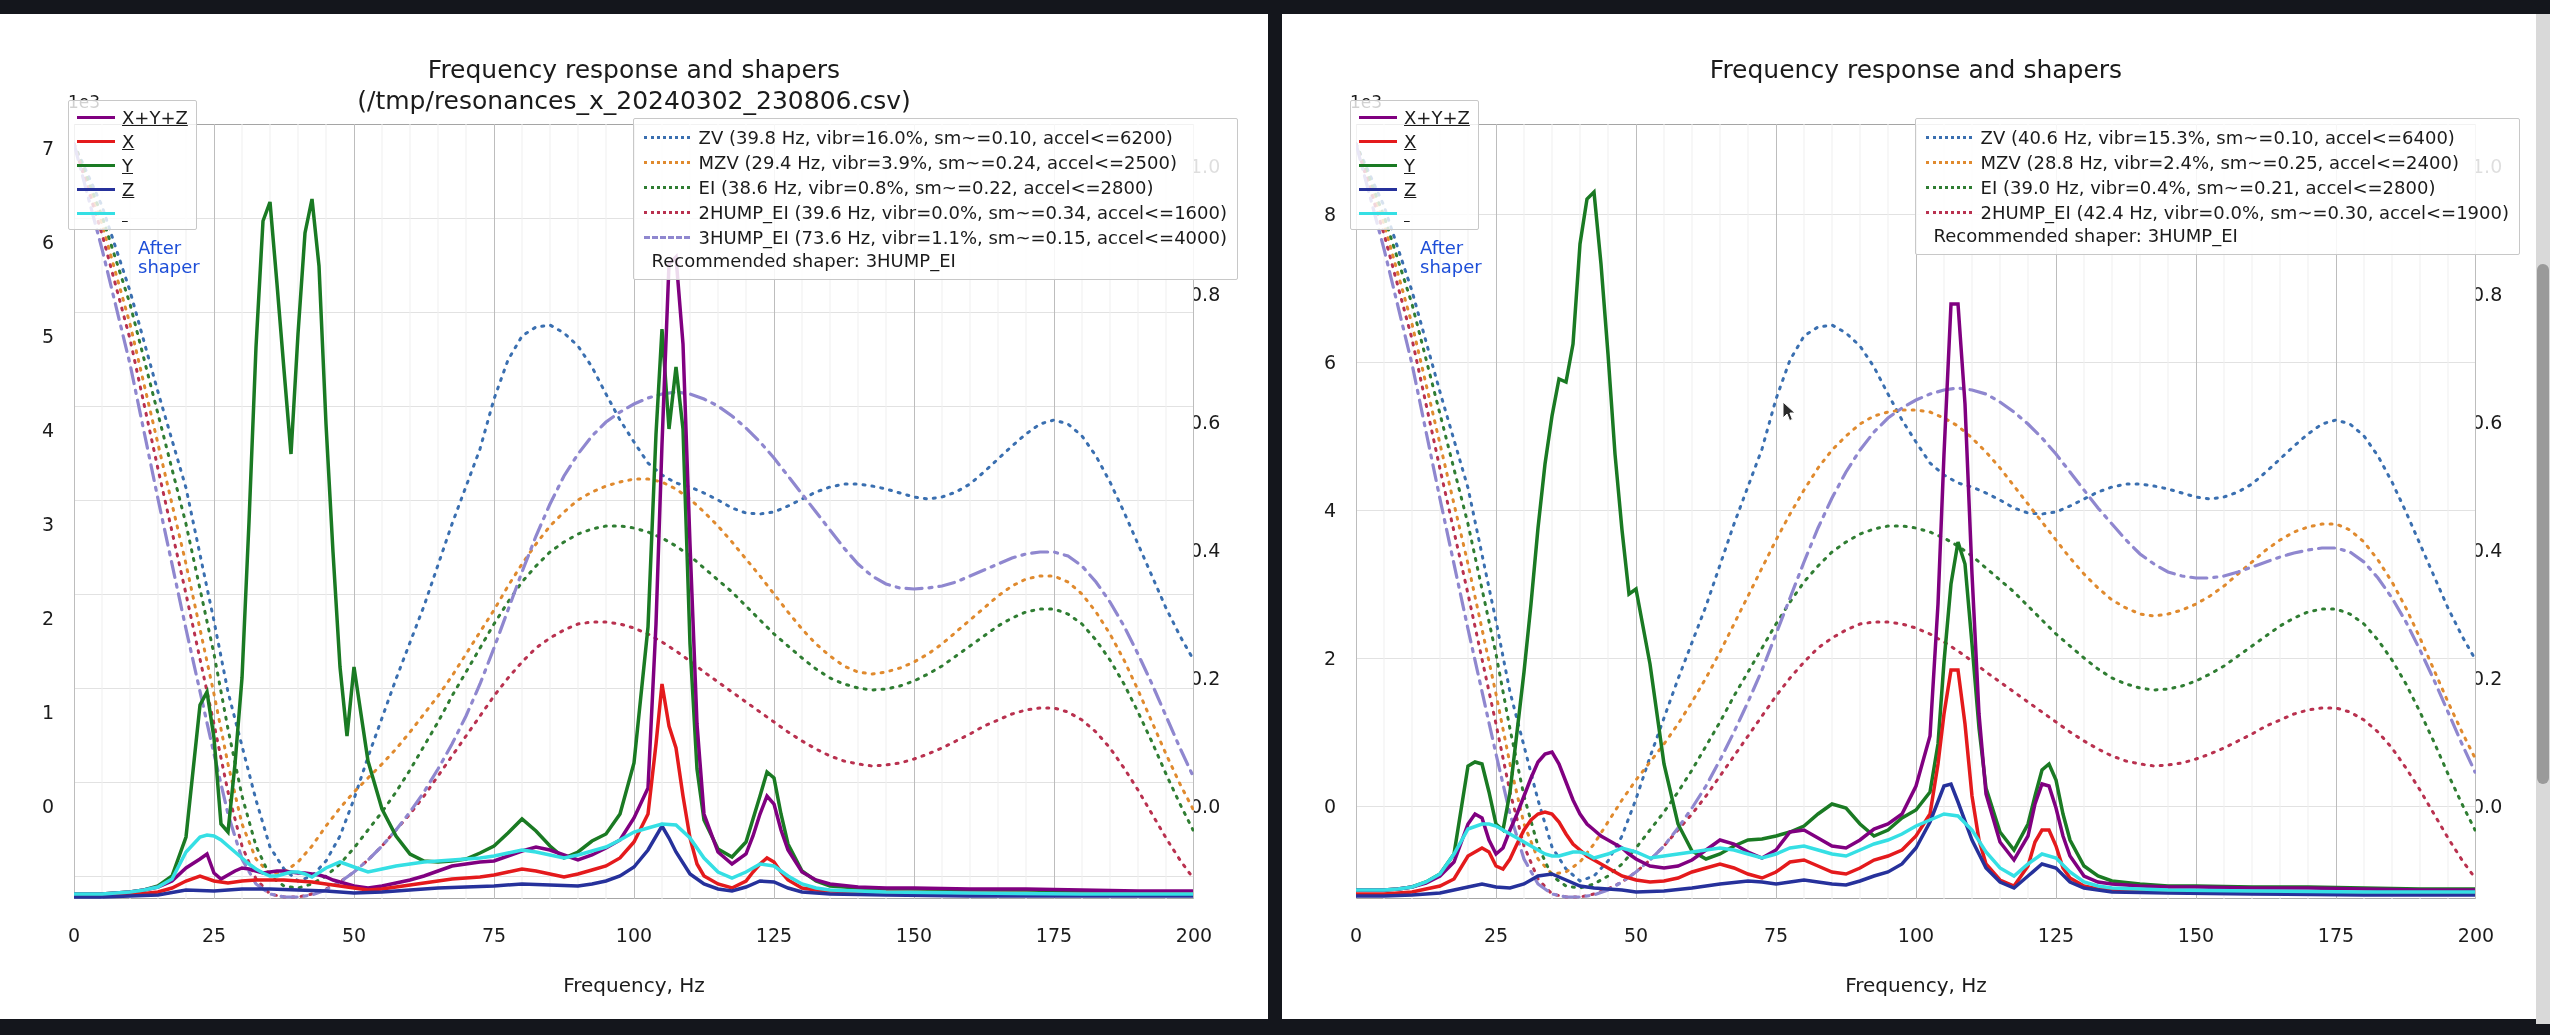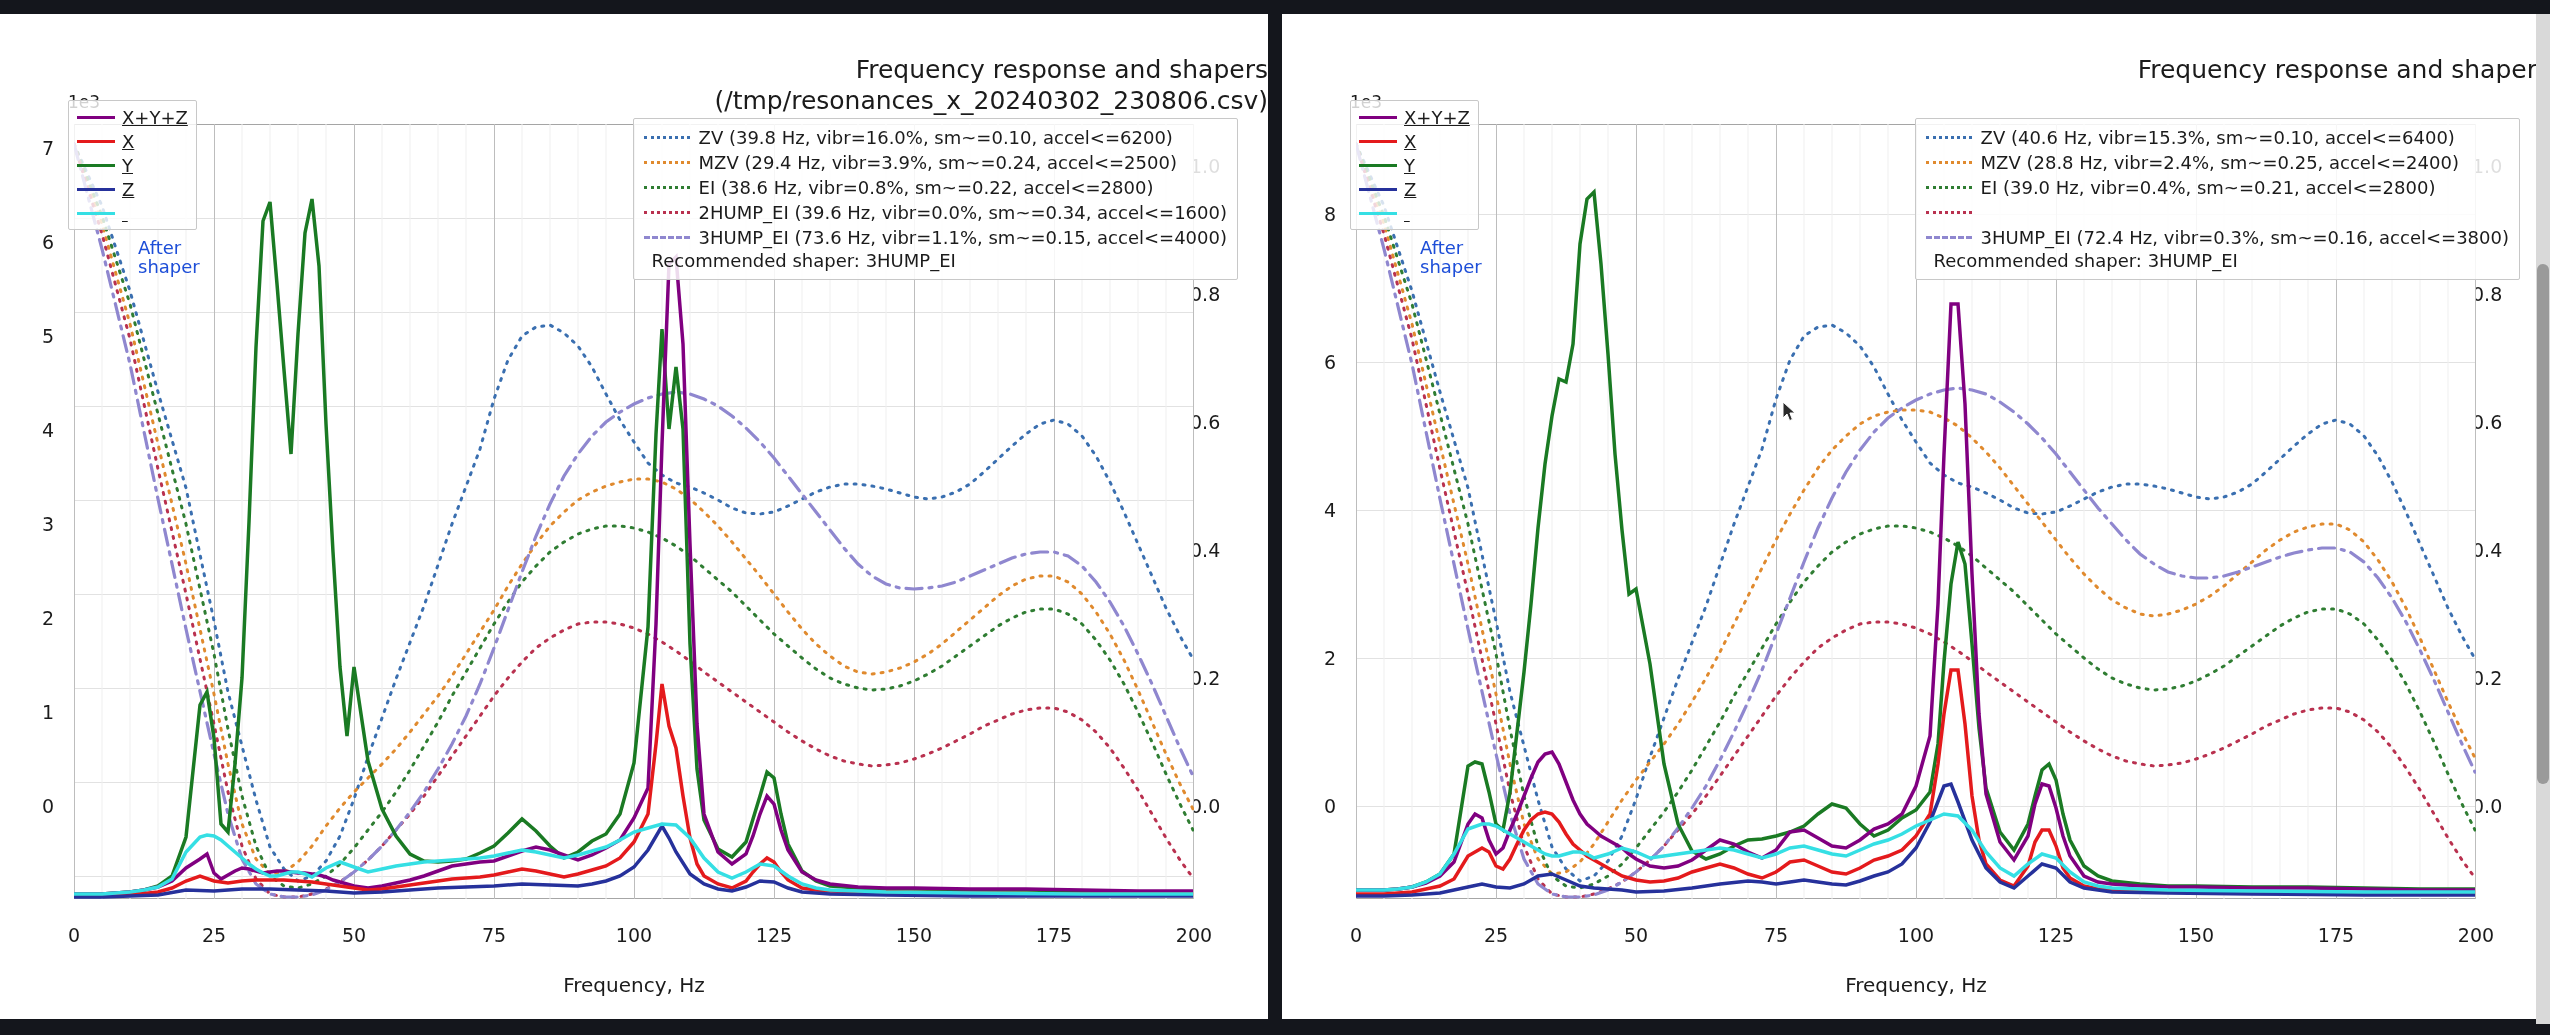--- a/index.html
+++ b/index.html
@@ -45,21 +45,21 @@
     position: absolute;
     inset: 0;
   }
 
   
   .chart-title {
     position: absolute;
     left: 0;
     right: 0;
     top: 40px;
-    text-align: right;
+    text-align: center;
     font-size: 25px;
     color: #1b1b1b;
     line-height: 1.24;
   }
   .chart-title .sub { display: block; }
 
   
   .ylabel-left {
     position: absolute;
     left: 6px;
@@ -502,24 +502,21 @@
           <div class="legend-row">
             <span class="legend-swatch" style="border-top:3px dotted #e08a2e;"></span>
             <span>MZV (28.8 Hz, vibr=2.4%, sm~=0.25, accel&lt;=2400)</span>
           </div>
           <div class="legend-row">
             <span class="legend-swatch" style="border-top:3px dotted #2f7d32;"></span>
             <span>EI (39.0 Hz, vibr=0.4%, sm~=0.21, accel&lt;=2800)</span>
           </div>
           <div class="legend-row">
             <span class="legend-swatch" style="border-top:3px dotted #b9314f;"></span>
-          </div>
-          <div class="legend-row">
-            <span class="legend-swatch" style="border-top:3px dashed #8f87cf;"></span>
-            <span>3HUMP_EI (72.4 Hz, vibr=0.3%, sm~=0.16, accel&lt;=3800)</span>
+            <span>2HUMP_EI (42.4 Hz, vibr=0.0%, sm~=0.30, accel&lt;=1900)</span>
           </div>
           <div class="legend-note">Recommended shaper: 3HUMP_EI</div>
         </div>
       </div>
     </div>
   </div>
 
   <div class="scrollbar">
     <div class="scrollthumb"></div>
   </div>

